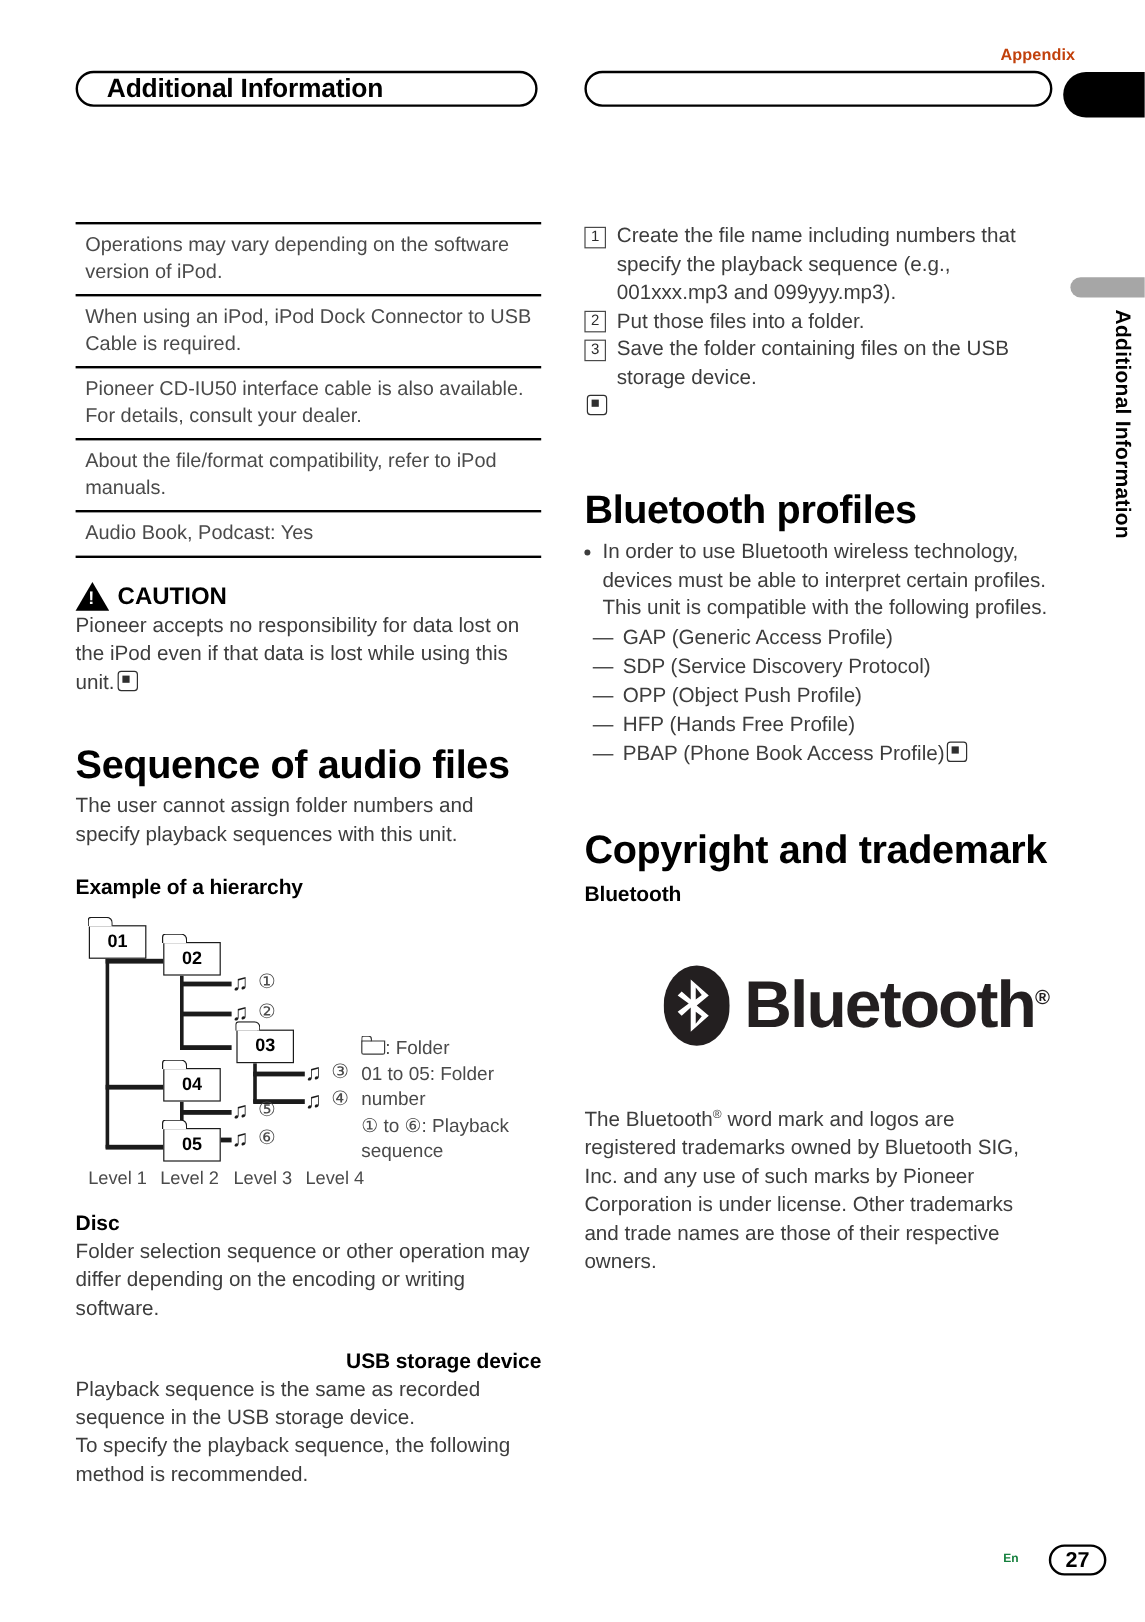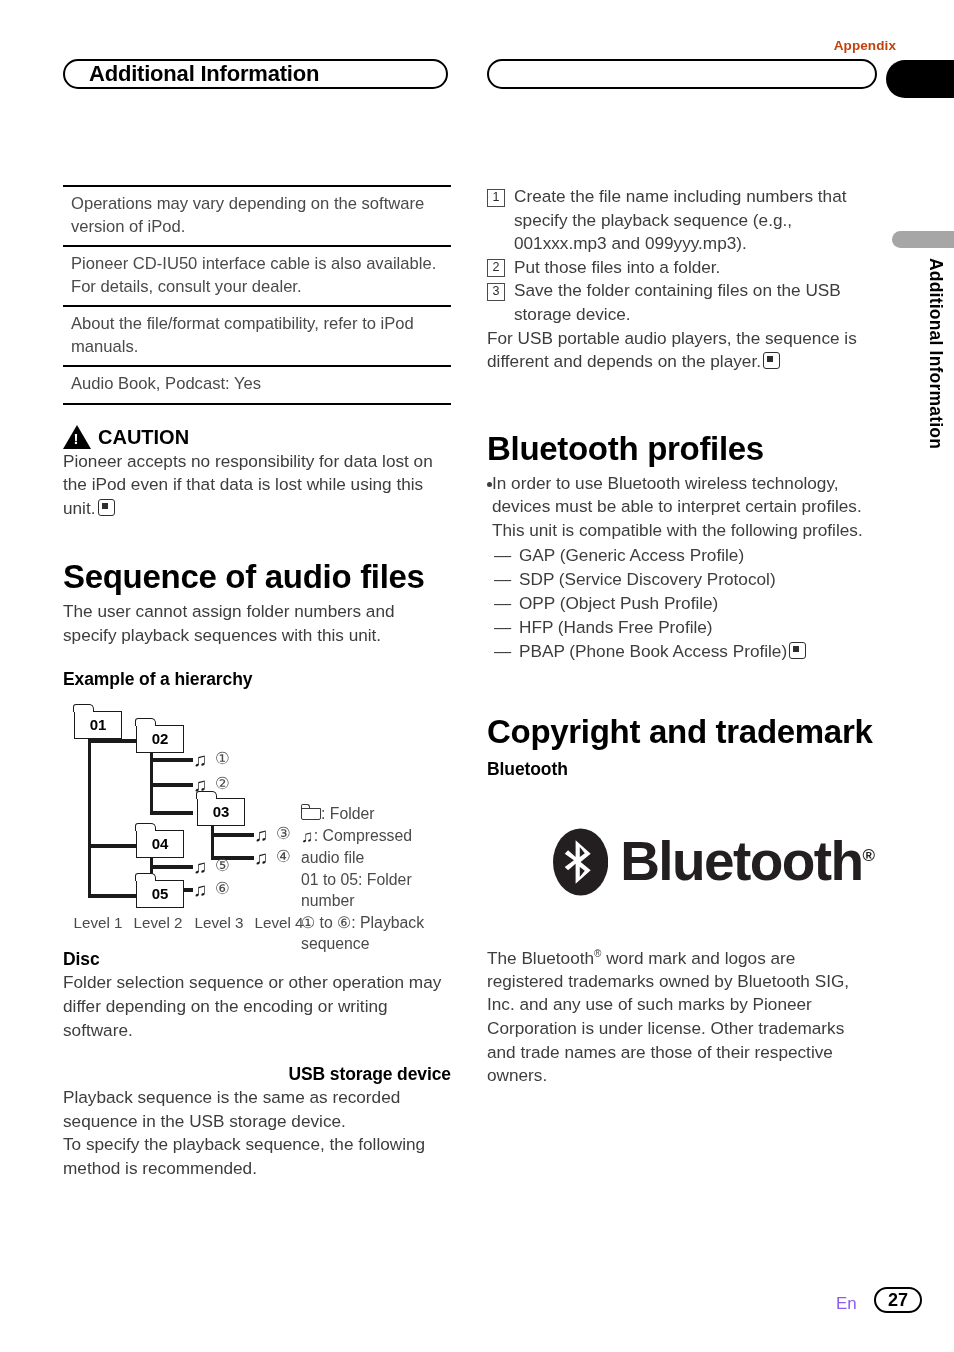--- a/index.html
+++ b/index.html
@@ -199,21 +199,21 @@
     border: 1.5px solid #4a4a4a;
     font-size: 12.5px;
     line-height: 15px;
     text-align: center;
     color: #2b2b2b;
     margin-top: 3.5px;
     font-family: "Liberation Sans", sans-serif;
   }
 
   
-  .bullet-row { display: flex; }
+  .bullet-row { display: flex; gap: 10px; }
   .bullet-dot {
     flex: 0 0 auto;
     width: 5px; height: 5px;
     border-radius: 50%;
     background: #3d3d3d;
     margin-top: 10px;
   }
   .dash-list { margin: 0; padding: 0; list-style: none; }
   .dash-list li {
     font-size: 17.2px;
@@ -350,23 +350,23 @@
     font-size: 17px;
     vertical-align: super;
     letter-spacing: 0;
   }
 
   
   .footer-en {
     position: absolute;
     left: 836px;
     top: 1294px;
-    font-size: 17px;
-    font-weight: normal;
-    color: #8b5cf6;
+    font-size: 10px;
+    font-weight: bold;
+    color: #15803d;
   }
   .footer-page {
     position: absolute;
     left: 874px;
     top: 1287px;
     width: 48px;
     height: 26px;
     box-sizing: border-box;
     border: 2px solid #000;
     border-radius: 13px;
@@ -389,20 +389,21 @@
 </div>
 <div class="pill pill-right"></div>
 
 <div class="side-gray"></div>
 <div class="side-vertical">Additional Information</div>
 
 <div class="col col-left">
 
   <div class="spec-table">
     <div class="spec-row">Operations may vary depending on the software version of iPod.</div>
+    <div class="spec-row">When using an iPod, iPod Dock Connector to USB Cable is required.</div>
     <div class="spec-row">Pioneer CD-IU50 interface cable is also available. For details, consult your dealer.</div>
     <div class="spec-row">About the file/format compatibility, refer to iPod manuals.</div>
     <div class="spec-row">Audio Book, Podcast: Yes</div>
   </div>
 
   <div class="caution-head">
     <span class="warn-tri"></span>
     <span class="caution-word">CAUTION</span>
   </div>
   <p class="body-text"><span>Pioneer accepts no responsibility for data lost on the iPod even if that data is lost while using this unit.</span><span class="endmark"></span></p>
@@ -459,21 +460,20 @@
     <div class="note" style="left:130px; top:184px;">♫</div>
     <div class="circnum" style="left:152px; top:184px;">⑥</div>
 
     <div class="level-label" style="left:4px;">Level 1</div>
     <div class="level-label" style="left:64px;">Level 2</div>
     <div class="level-label" style="left:125px;">Level 3</div>
     <div class="level-label" style="left:185px;">Level 4</div>
 
     <div class="legend">
       <div><span class="folder-glyph"></span><span>: Folder</span></div>
-      <div><span class="note-glyph">♫</span><span>: Compressed audio file</span></div>
       <div>01 to 05: Folder number</div>
       <div>① to ⑥: Playback sequence</div>
     </div>
   </div>
 
   <h3 class="sub-title" style="margin-top:18px;">Disc</h3>
   <p class="body-text">Folder selection sequence or other operation may differ depending on the encoding or writing software.</p>
 
   <h3 class="sub-title" style="margin-top:22px;text-align:right;">USB storage device</h3>
   <p class="body-text">Playback sequence is the same as recorded sequence in the USB storage device.</p>
@@ -488,21 +488,21 @@
   </div>
   <div class="step">
     <span class="step-num">2</span>
     <span>Put those files into a folder.</span>
   </div>
   <div class="step">
     <span class="step-num">3</span>
     <span>Save the folder containing files on the USB storage device.</span>
   </div>
 
-  <p class="body-text"><span>For USB portable audio players, the sequence is different and depends on the player.</span><span class="endmark"></span></p>
+  <p class="body-text"><span class="endmark"></span></p>
 
   <h2 class="section-title" style="margin-top:56px;">Bluetooth profiles</h2>
 
   <div class="bullet-row">
     <span class="bullet-dot"></span>
     <span class="body-text">In order to use Bluetooth wireless technology, devices must be able to interpret certain profiles. This unit is compatible with the following profiles.</span>
   </div>
 
   <ul class="dash-list">
     <li><span class="dash">—</span><span>GAP (Generic Access Profile)</span></li>

